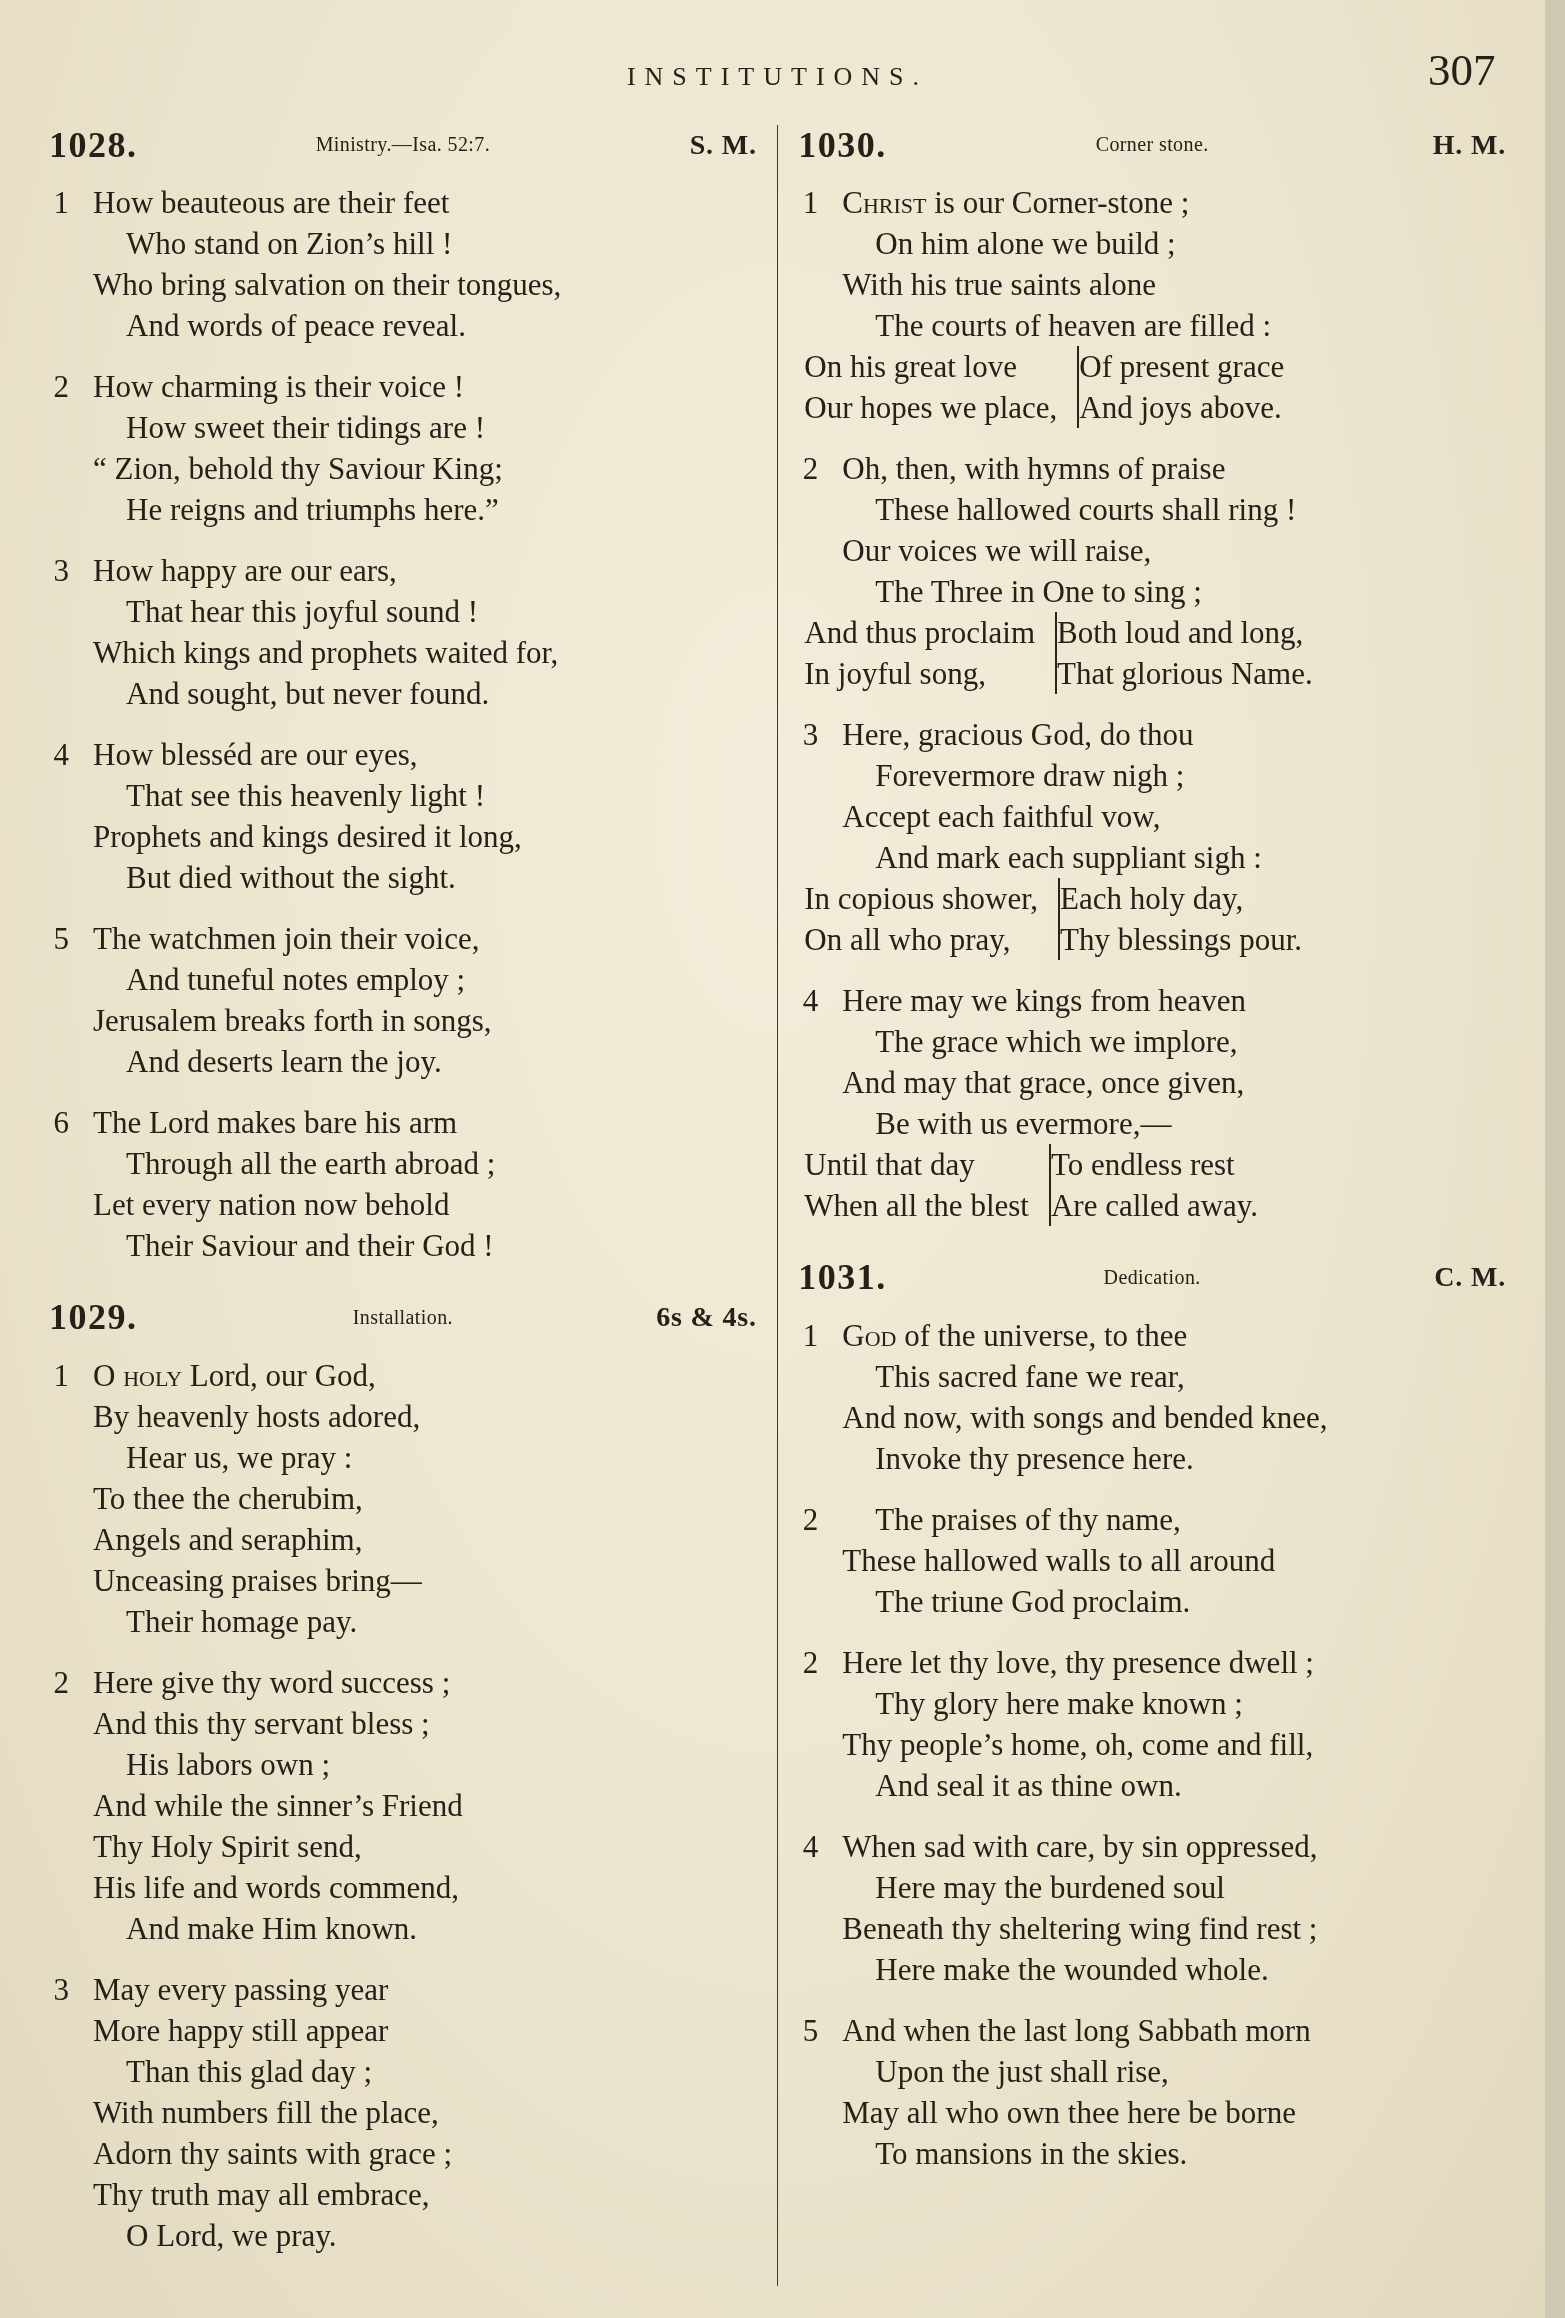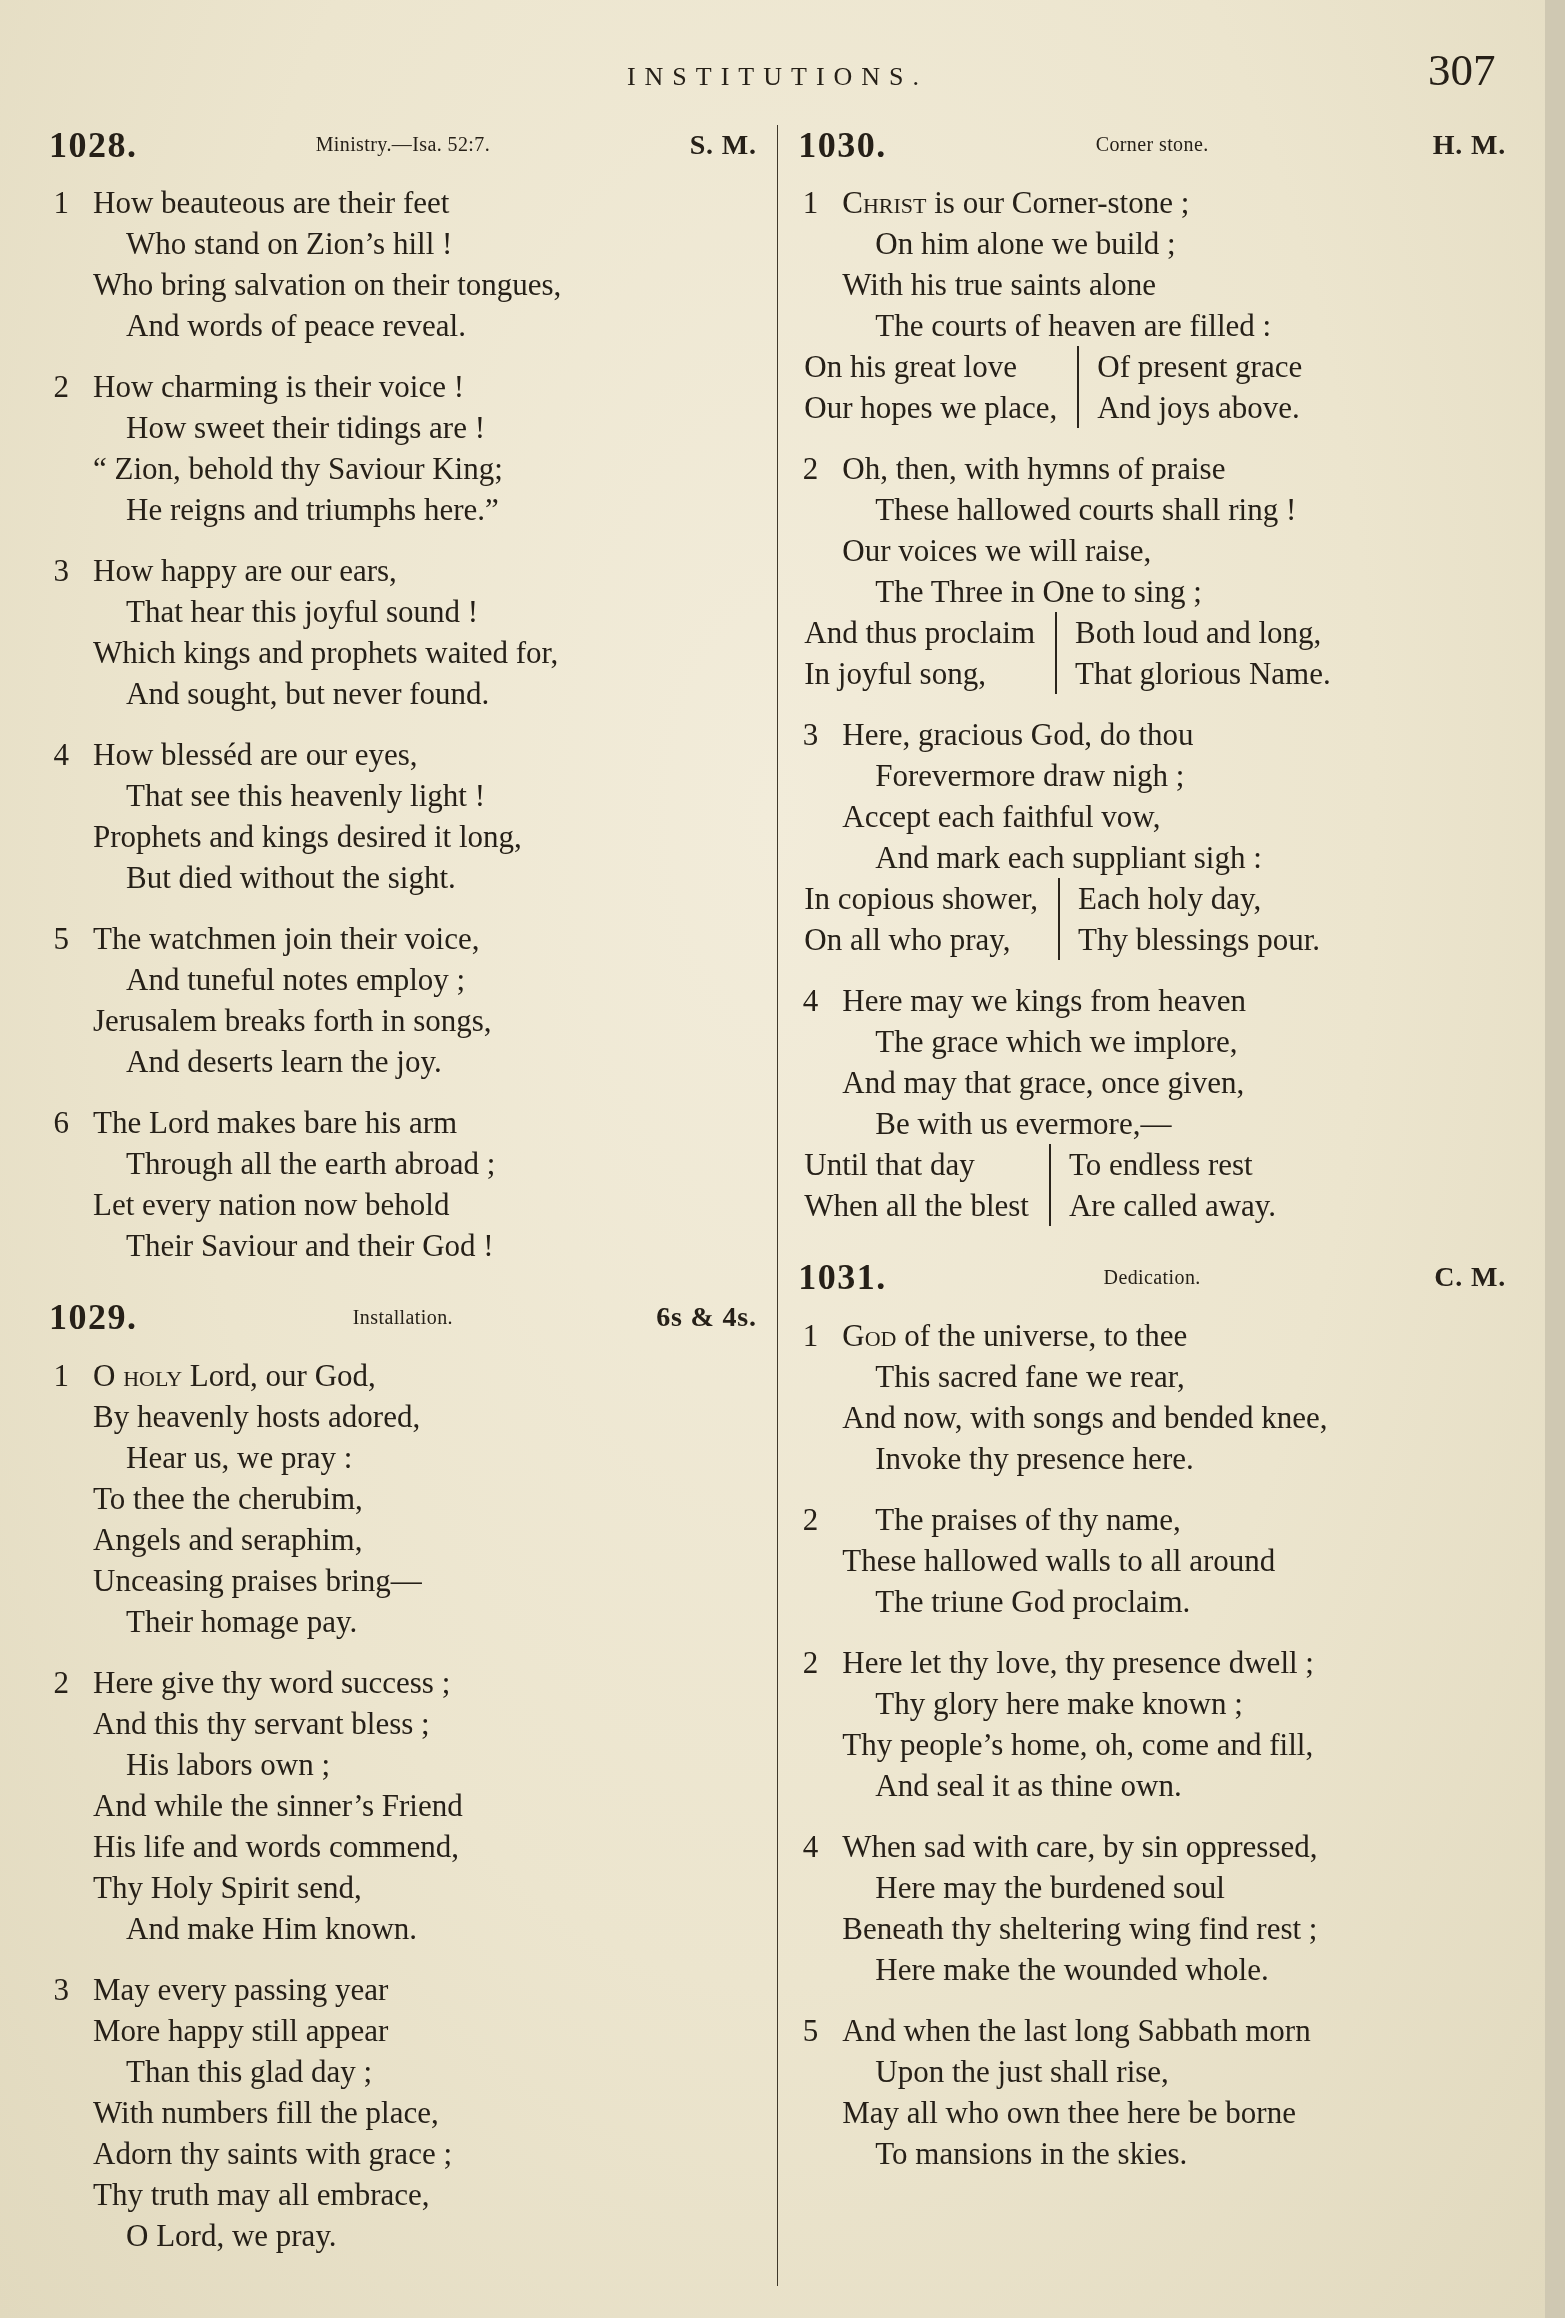--- a/index.html
+++ b/index.html
@@ -49,21 +49,21 @@
   .vline.i1 { margin-left: 33px; }
   .sc { font-variant: small-caps; }
 
   .pair {
     display: grid;
     grid-template-columns: max-content auto;
     margin-left: -38px;
     width: calc(100% + 38px);
   }
   .pair .pl { padding-right: 20px; }
-  .pair .pr { border-left: 2.3px solid #2a241c; padding-left: 18px; }
+  .pair .pr { border-left: 2.3px solid #2a241c; }
 </style>
 </head>
 <body>
 
 <div class="page">
   <div class="page-header">
     <div class="running-title">INSTITUTIONS.</div>
     <div class="page-number">307</div>
   </div>
   <div class="columns">
@@ -132,22 +132,22 @@
             <div class="vline i0"><span>Angels and seraphim,</span></div>
             <div class="vline i0"><span>Unceasing praises bring—</span></div>
             <div class="vline i1"><span>Their homage pay.</span></div>
           </div>
           <div class="verse">
             <span class="verse-num">2</span>
             <div class="vline i0"><span>Here give thy word success ;</span></div>
             <div class="vline i0"><span>And this thy servant bless ;</span></div>
             <div class="vline i1"><span>His labors own ;</span></div>
             <div class="vline i0"><span>And while the sinner’s Friend</span></div>
+            <div class="vline i0"><span>Thy Holy Spirit send,</span></div>
             <div class="vline i0"><span>His life and words commend,</span></div>
-            <div class="vline i0"><span>Thy Holy Spirit send,</span></div>
             <div class="vline i1"><span>And make Him known.</span></div>
           </div>
           <div class="verse">
             <span class="verse-num">3</span>
             <div class="vline i0"><span>May every passing year</span></div>
             <div class="vline i0"><span>More happy still appear</span></div>
             <div class="vline i1"><span>Than this glad day ;</span></div>
             <div class="vline i0"><span>With numbers fill the place,</span></div>
             <div class="vline i0"><span>Adorn thy saints with grace ;</span></div>
             <div class="vline i0"><span>Thy truth may all embrace,</span></div>

